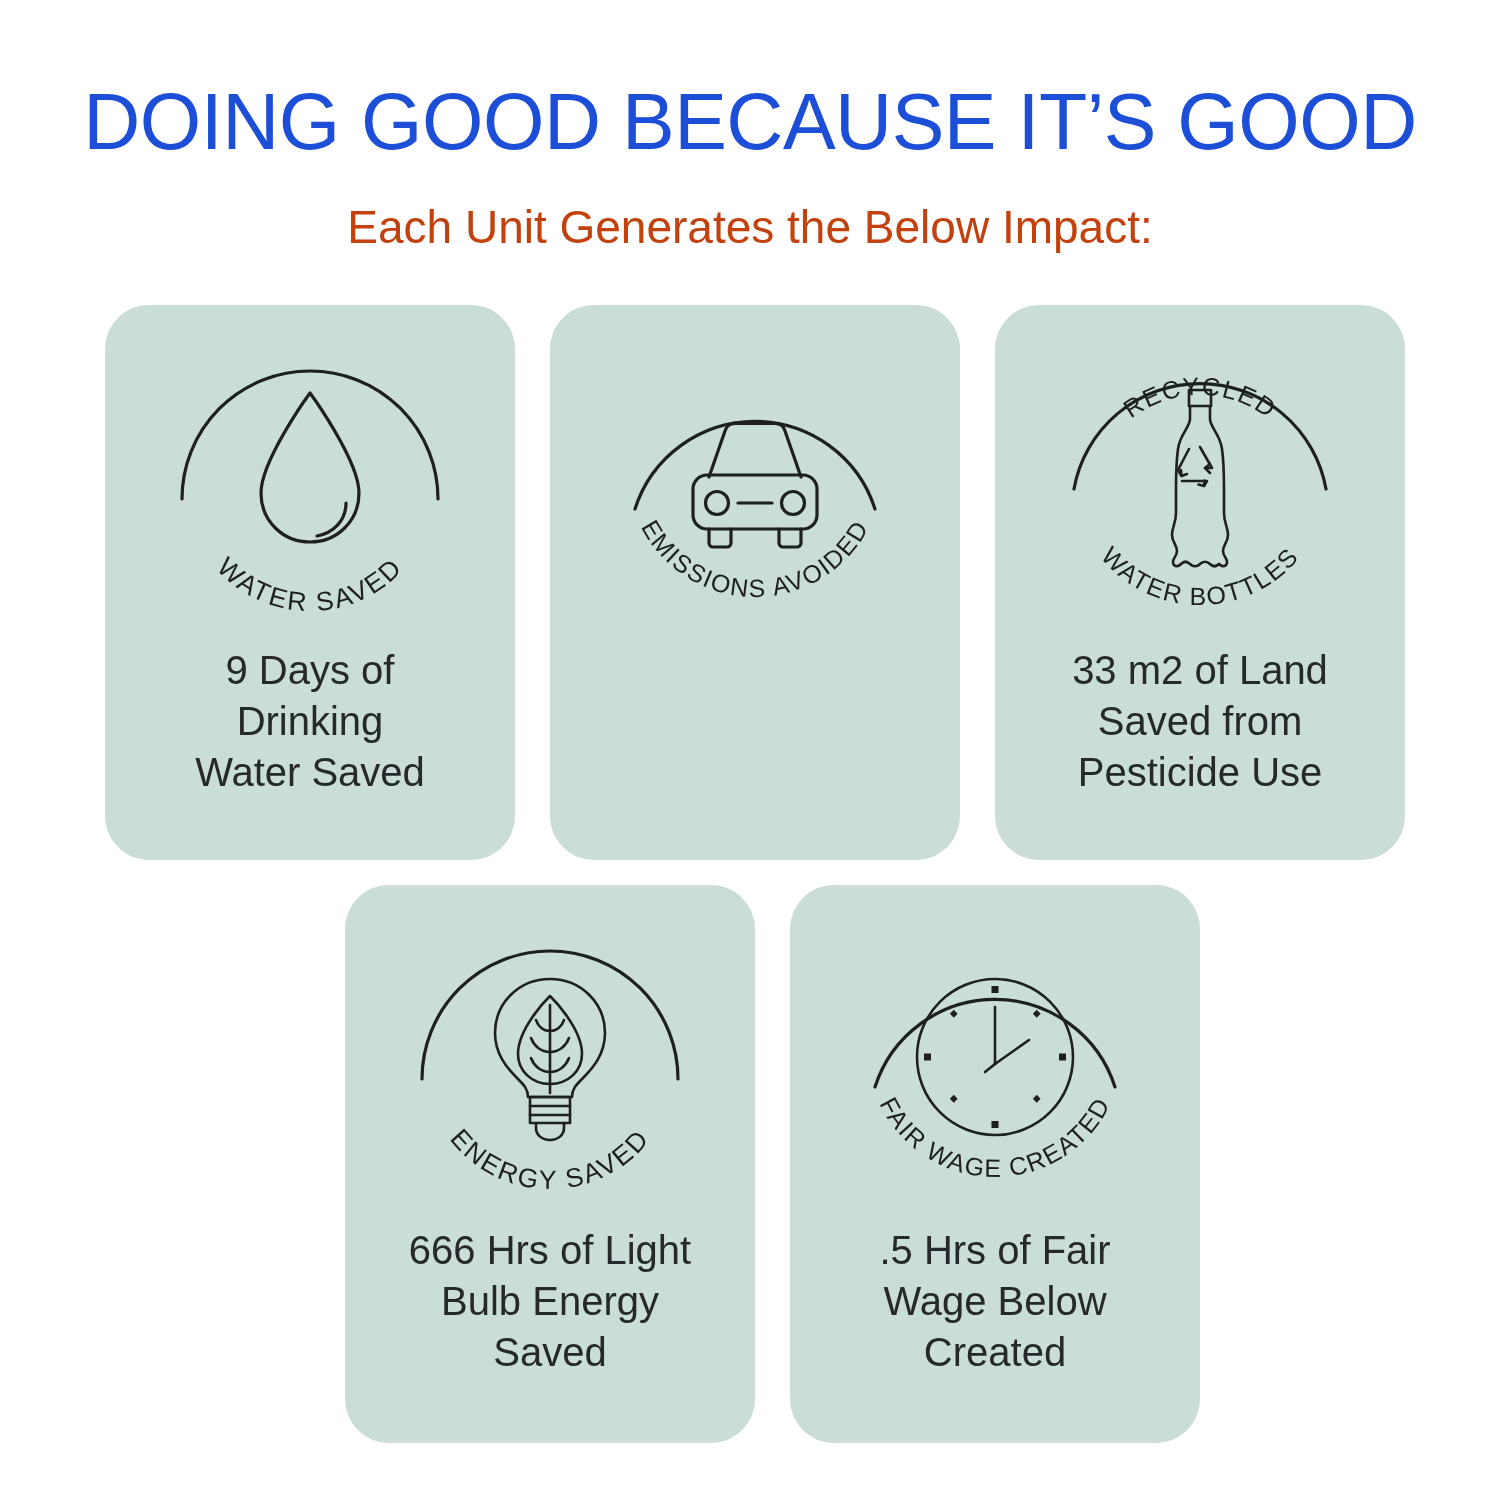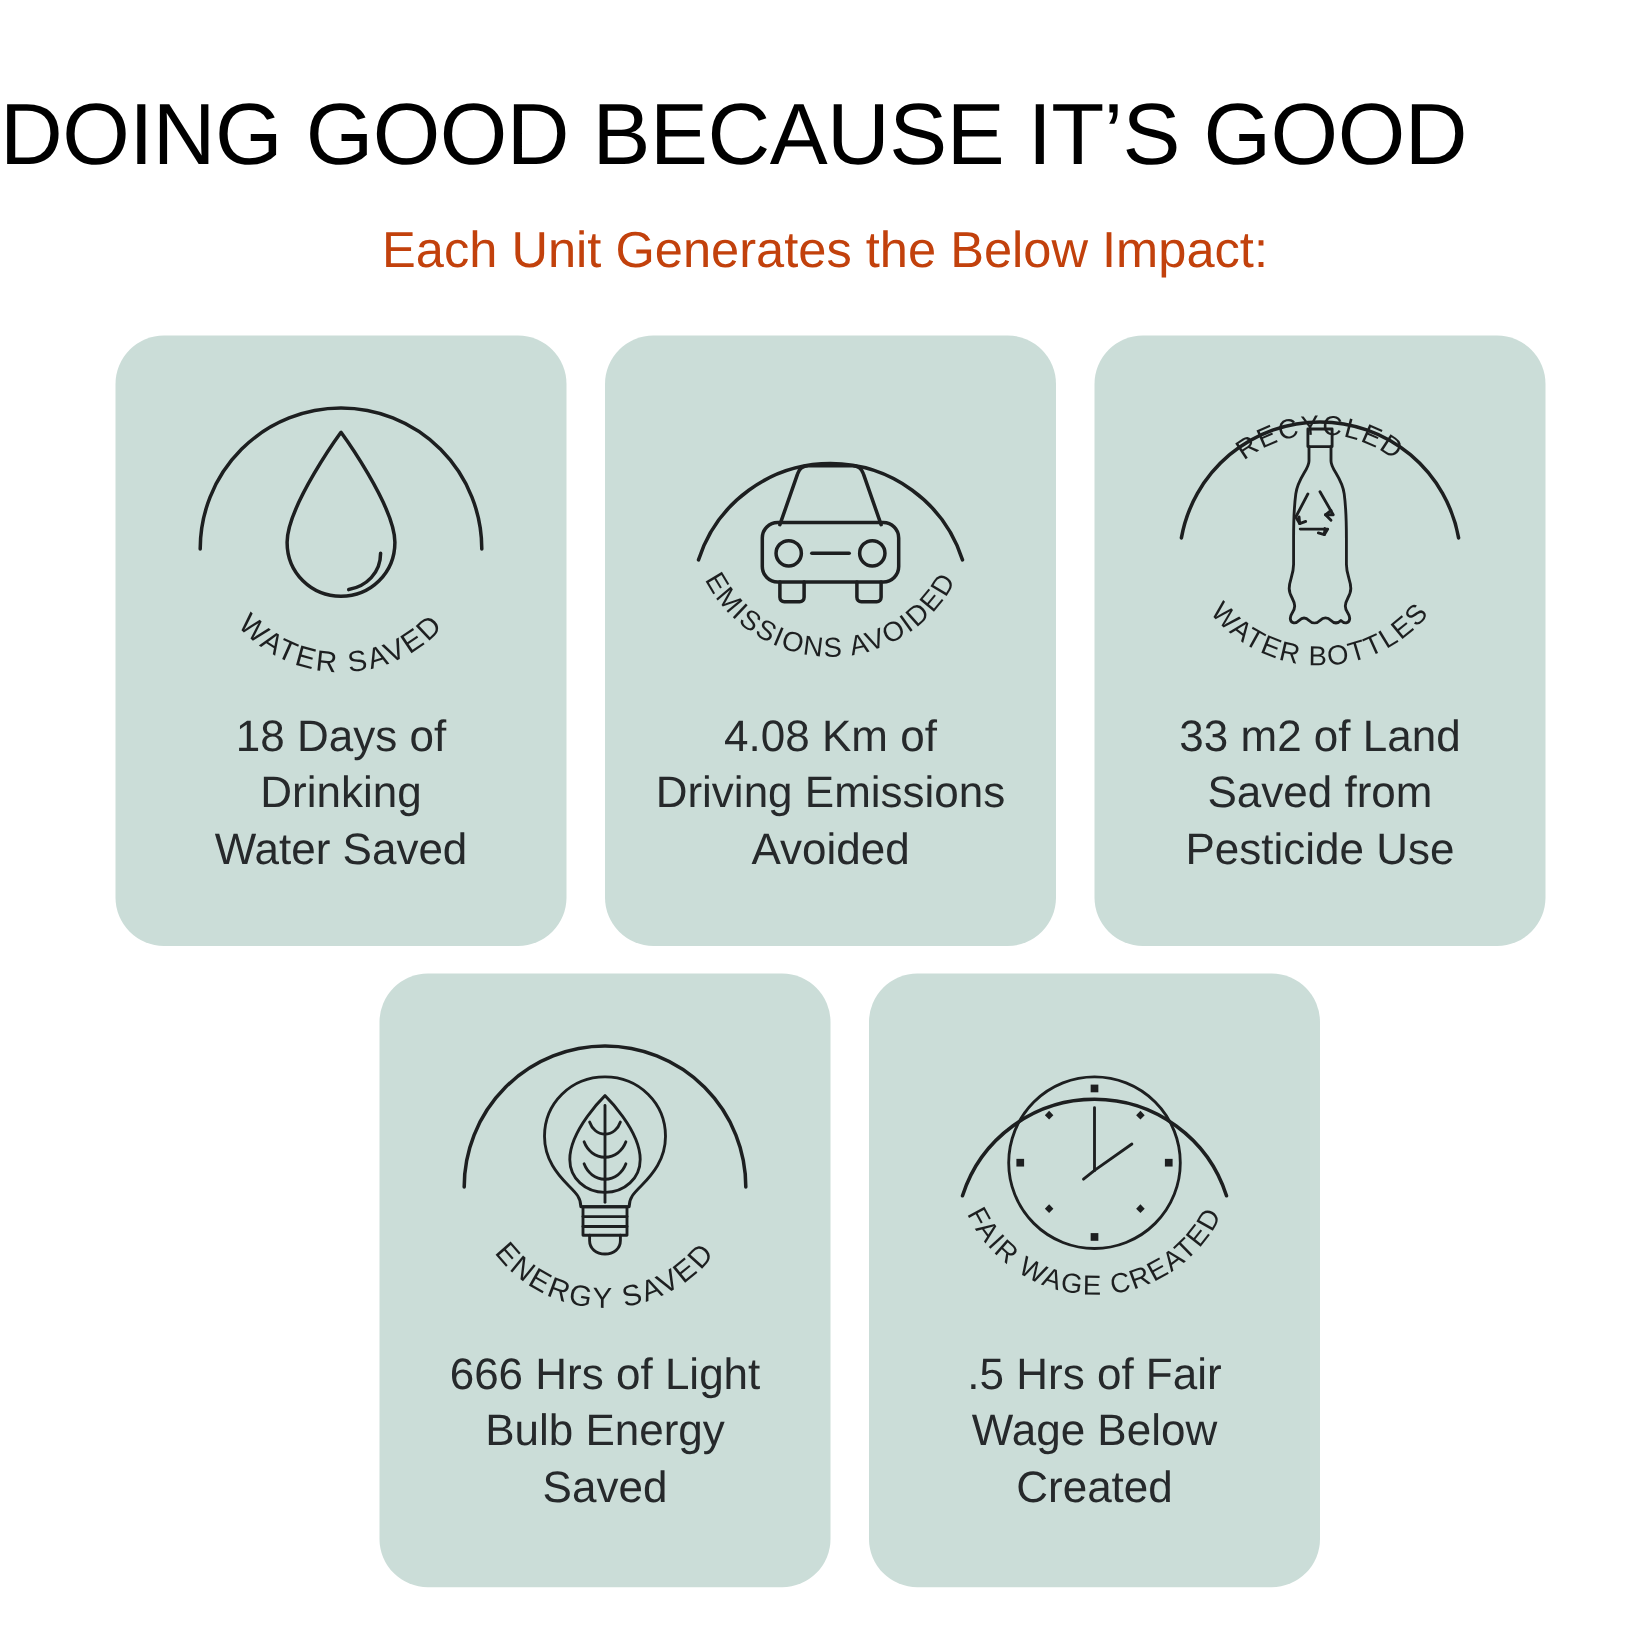--- a/index.html
+++ b/index.html
@@ -20,26 +20,26 @@
     height: 1500px;
     background: #ffffff;
   }
 
   
   .headline {
     position: absolute;
     left: 0;
     right: 0;
     top: 78px;
-    text-align: left;
+    text-align: center;
     font-size: 79px;
     line-height: 88px;
     letter-spacing: -0.5px;
     font-weight: 400;
-    color: #000000;
+    color: #1d4ed8;
     white-space: nowrap;
   }
   .subhead {
     position: absolute;
     left: 0;
     right: 0;
     top: 199px;
     text-align: center;
     font-size: 46px;
     line-height: 56px;
@@ -122,21 +122,21 @@
           <text class="arc-text">
             <textPath href="#arcBot1" startOffset="50%" text-anchor="middle">WATER SAVED</textPath>
           </text>
 
           <g>
             <path class="ico" d="M150 66 C150 66 101 133 101 166 C101 194 123 215 150 215 C177 215 199 194 199 166 C199 133 150 66 150 66 Z"></path>
             <path class="ico" d="M186 176 C186 194 173 206 157 209"></path>
           </g>
         </svg>
       </div>
-      <div class="caption">18 Days of
+      <div class="caption">9 Days of
 Drinking
 Water Saved</div>
     </div>
 
     <div class="card">
       <div class="badge">
         <svg viewBox="0 0 300 300" width="300" height="300">
           <defs>
             <path id="arcTop2" d="M 30,182 A 126,126 0 0 1 270,182"></path>
             <path id="arcBot2" d="M 22,142 A 128,128 0 0 0 278,142"></path>
@@ -150,23 +150,20 @@
             <path class="ico" d="M104 150 L120 104 C121.5 99 125 96.5 130 96.5 L170 96.5 C175 96.5 178.5 99 180 104 L196 150"></path>
             <rect class="ico" x="88" y="148" width="124" height="54" rx="14"></rect>
             <circle class="ico" cx="112" cy="176" r="11.5"></circle>
             <circle class="ico" cx="188" cy="176" r="11.5"></circle>
             <line class="ico" x1="133" y1="176" x2="167" y2="176"></line>
             <path class="ico" d="M104 202 L104 216 A 4 4 0 0 0 108 220 L122 220 A 4 4 0 0 0 126 216 L126 202"></path>
             <path class="ico" d="M174 202 L174 216 A 4 4 0 0 0 178 220 L192 220 A 4 4 0 0 0 196 216 L196 202"></path>
           </g>
         </svg>
       </div>
-      <div class="caption caption-wide">4.08 Km of
-Driving Emissions
-Avoided</div>
     </div>
 
     <div class="card">
       <div class="badge">
         <svg viewBox="0 0 300 300" width="300" height="300">
           <defs>
             <path id="arcTop3" d="M 24,162 A 128,128 0 0 1 276,162"></path>
             <path id="arcTopTxt3" d="M 41,158 A 111,111 0 0 1 259,158"></path>
             <path id="arcBot3" d="M 22,150 A 128,128 0 0 0 278,150"></path>
           </defs>

